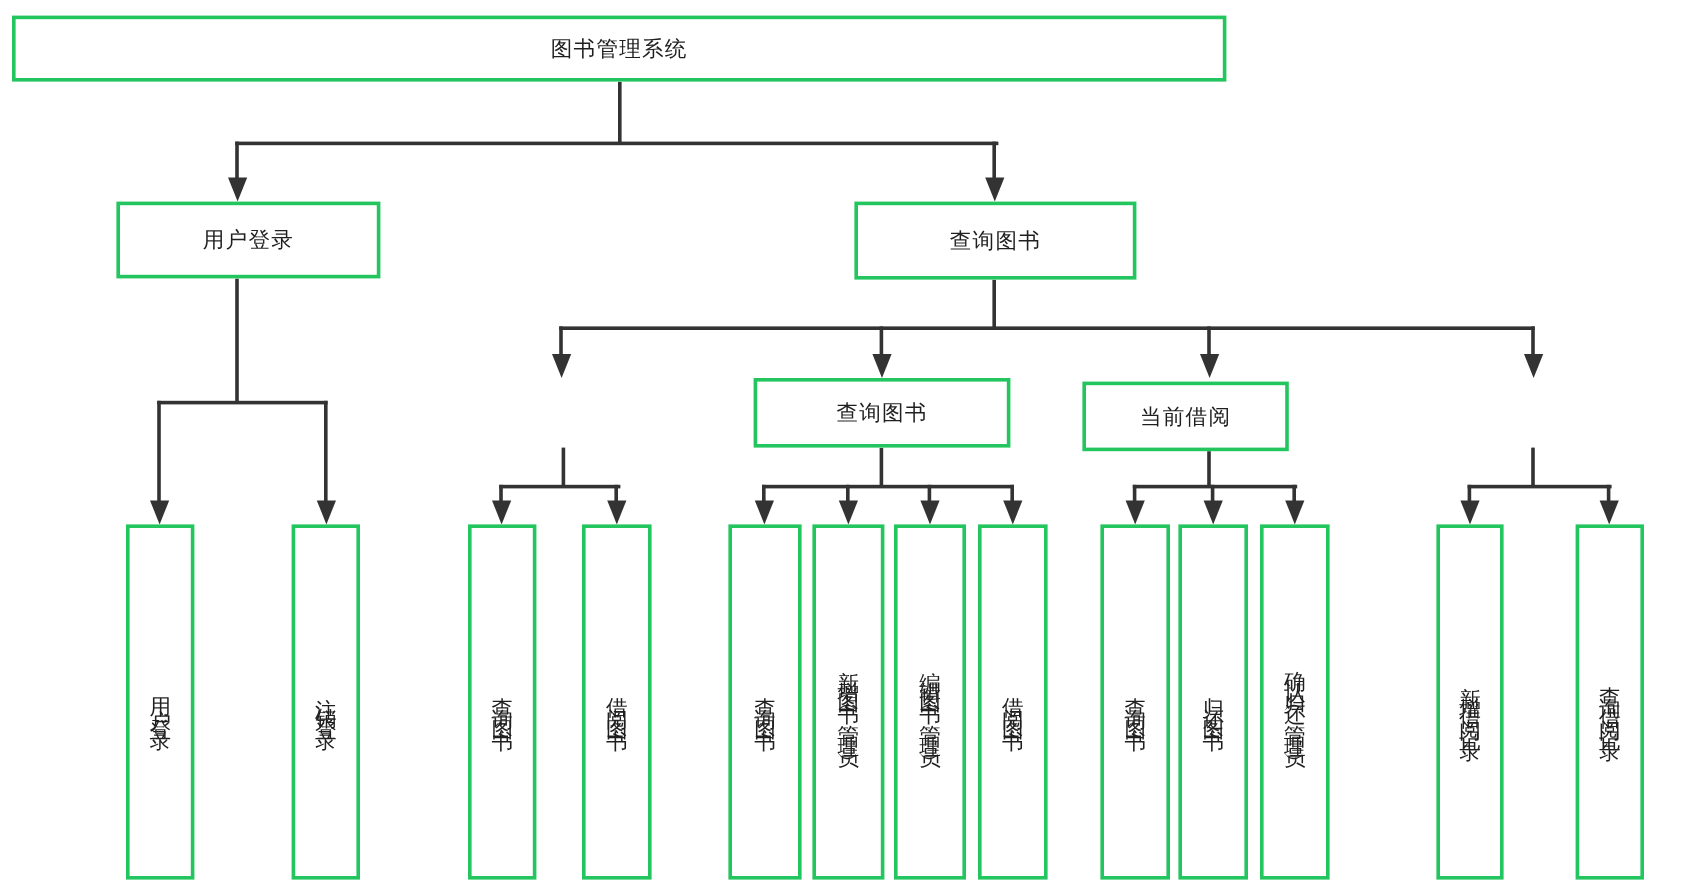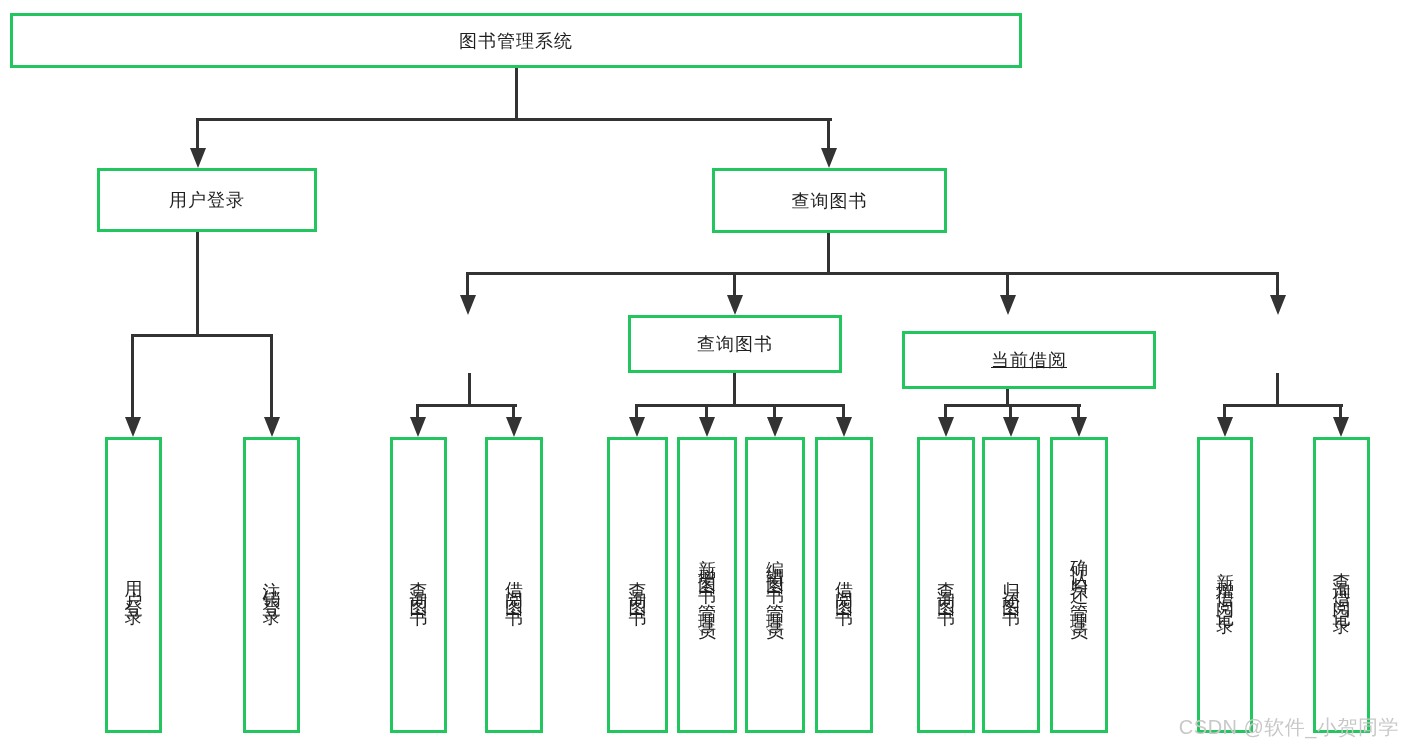--- a/index.html
+++ b/index.html
@@ -126,21 +126,21 @@
   <div class="box" style="left:97px;top:168px;width:220px;height:64px;">
     <span class="hlabel">用户登录</span>
   </div>
   <div class="box" style="left:712px;top:168px;width:235px;height:65px;">
     <span class="hlabel">查询图书</span>
   </div>
 
   <div class="box" style="left:628px;top:315px;width:214px;height:58px;">
     <span class="hlabel">查询图书</span>
   </div>
-  <div class="box" style="left:902px;top:331px;width:254px;height:58px;text-decoration:underline;">
+  <div class="box" style="left:902px;top:318px;width:172px;height:58px;">
     <span class="hlabel">当前借阅</span>
   </div>
 
   <div class="box" style="left:105px;top:437px;width:57px;height:296px;">
     <span class="vlabel">用户登录</span>
   </div>
   <div class="box" style="left:243px;top:437px;width:57px;height:296px;">
     <span class="vlabel">注销登录</span>
   </div>
 
@@ -174,15 +174,14 @@
     <span class="vlabel">确认归还（管理员）</span>
   </div>
 
   <div class="box" style="left:1197px;top:437px;width:56px;height:296px;">
     <span class="vlabel">新增借阅记录</span>
   </div>
   <div class="box" style="left:1313px;top:437px;width:57px;height:296px;">
     <span class="vlabel">查询借阅记录</span>
   </div>
 
-  <div class="watermark">CSDN @软件_小贺同学</div>
 
 </div>
 
 </body></html>

